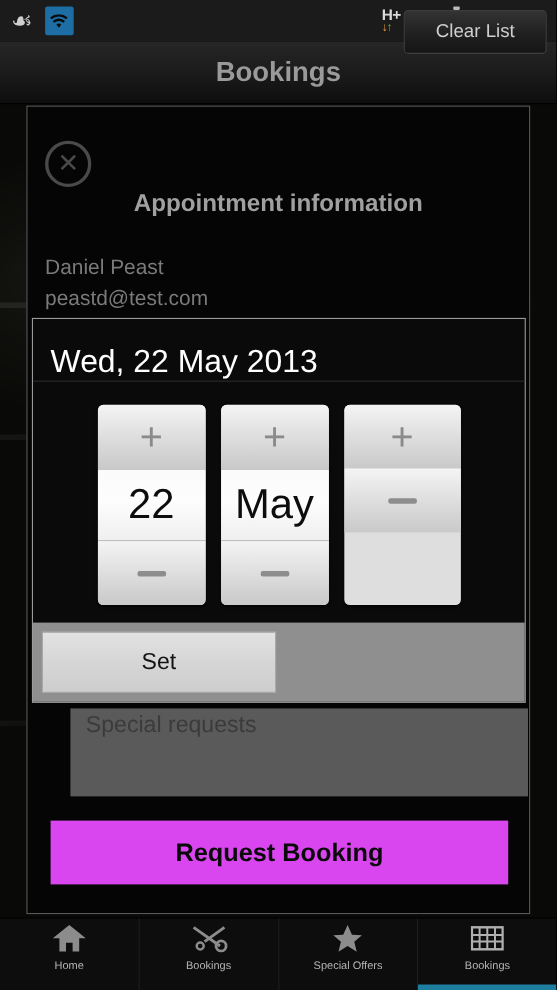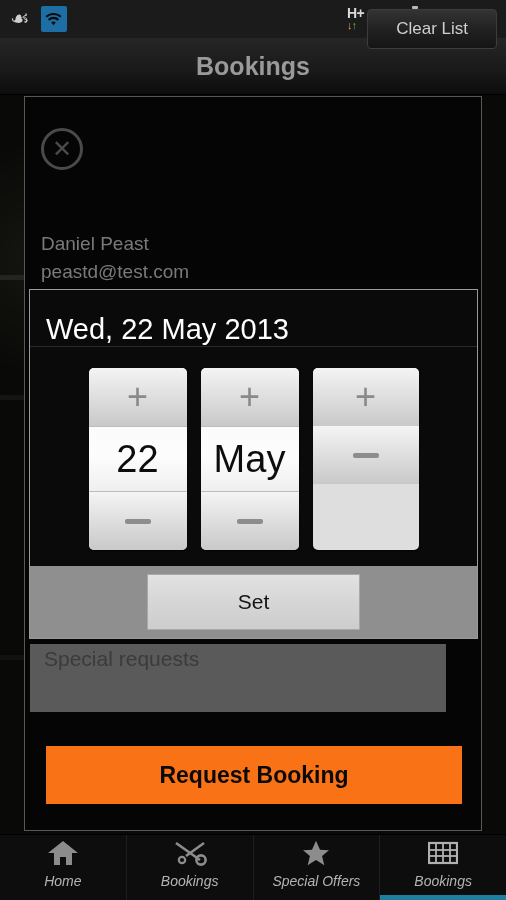--- a/index.html
+++ b/index.html
@@ -134,30 +134,30 @@
   .appt-phone { top:289px; color:#2a2a2a; }
 
   .edit-info-btn {
     position:absolute; left:44px; top:352px; width:418px; height:54px;
     background:#3a3a3a; color:#1e1e1e;
     display:flex; align-items:center; justify-content:center;
     font-size:21px; font-weight:bold;
   }
 
   .special-req {
-    position:absolute; left:30px; top:644px; width:416px; height:68px;
+    position:absolute; left:64px; top:644px; width:416px; height:80px;
     background:#5a5a5a;
   }
   .special-req .ph {
     position:absolute; left:14px; top:3px;
     color:#3b3b3b; font-size:21px;
   }
   .req-booking {
     position:absolute; left:46px; top:746px; width:416px; height:58px;
-    background:#f97316;
+    background:#d946ef;
     display:flex; align-items:center; justify-content:center;
     color:#0a0a0a; font-size:23px; font-weight:bold;
   }
 
   
   .dp {
     position:absolute; left:29px; top:289px; width:449px; height:350px;
     background:#0a0a0a;
     border:1px solid #9a9a9a;
     z-index:30;
@@ -200,21 +200,21 @@
     border-top:1px solid #bdbdbd;
     border-bottom:1px solid #bdbdbd;
     display:flex; align-items:center; justify-content:center;
     color:#0d0d0d; font-size:38px;text-align:right;
   }
   .spinner.wide { width:106px; }
 
   .dp-footer {
     position:absolute; left:0; bottom:0; width:100%; height:72px;
     background:#8f8f8f;
-    display:flex; align-items:center; justify-content:center; gap:22px;
+    display:flex; align-items:center; justify-content:flex-start; gap:22px;
     padding:0 8px;
   }
   .dp-fbtn {
     width:213px; height:56px;
     background:linear-gradient(180deg,#e2e2e2 0%,#d6d6d6 50%,#cdcdcd 100%);
     border:1px solid #a9a9a9;
     color:#141414; font-size:21px;
     display:flex; align-items:center; justify-content:center;
   }
 
@@ -230,21 +230,21 @@
     flex:1; position:relative;
     display:flex; flex-direction:column; align-items:center; justify-content:flex-start;
     padding-top:3px;
     border-right:1px solid #1e1e1e;
   }
   .tab:last-child { border-right:none; }
   .tab .glyph {
     height:30px; display:flex; align-items:center; justify-content:center;
     color:#8c8c8c;
   }
-  .tab .lbl { color:#b4b4b4; font-size:14px; margin-top:5px;font-style:italic; }
+  .tab .lbl { color:#b4b4b4; font-size:10px; margin-top:5px; }
   .tab.active .underline {
     position:absolute; left:0; bottom:0; width:100%; height:5px;
     background:#1d7ea0;
   }
   svg { display:block; }
 </style>
 </head>
 <body>
 
 <div id="screen">
@@ -292,20 +292,21 @@
     <div class="ab-title">Bookings</div>
   </div>
   <button class="ab-btn">Clear List</button>
 
   <div class="appt-dialog"></div>
 
   <div class="close-circle">
     <span>✕</span>
   </div>
 
+  <div class="appt-title">Appointment information</div>
   <div class="appt-line appt-email">peastd@test.com</div>
   <div class="appt-line appt-name">Daniel Peast</div>
   <div class="appt-line appt-phone">07777000000</div>
 
   <div class="edit-info-btn">Edit info</div>
 
   <div class="special-req">
     <span class="ph">Special requests</span>
   </div>
 

